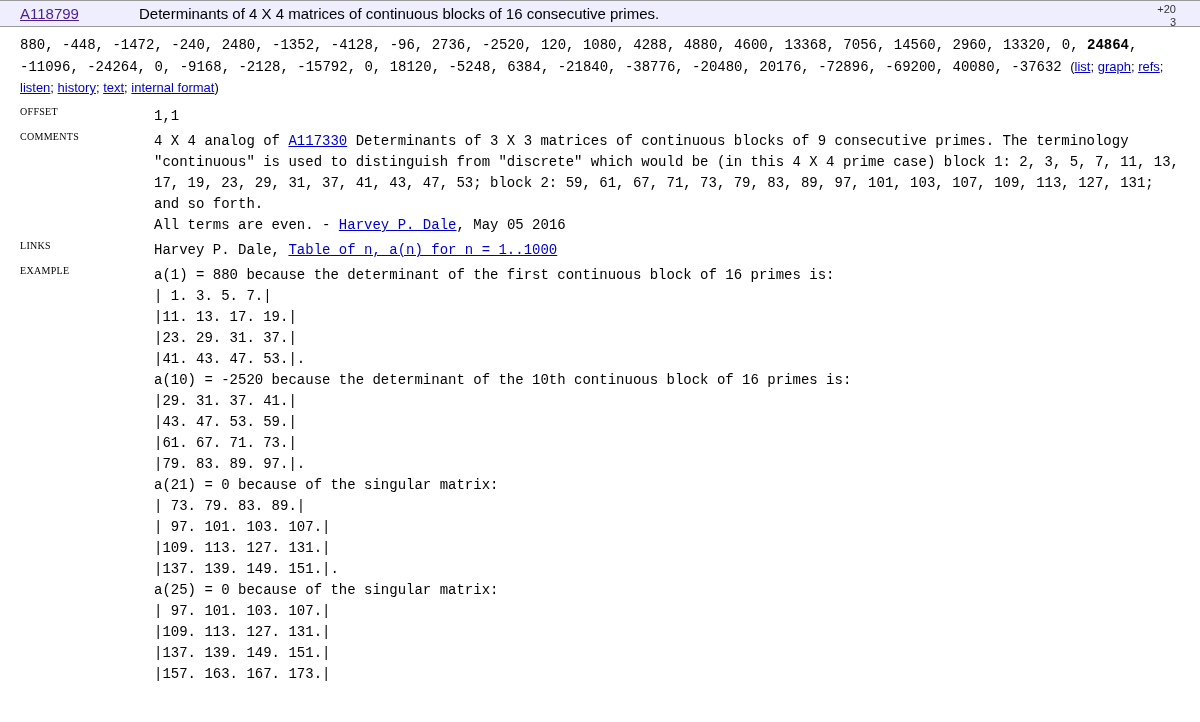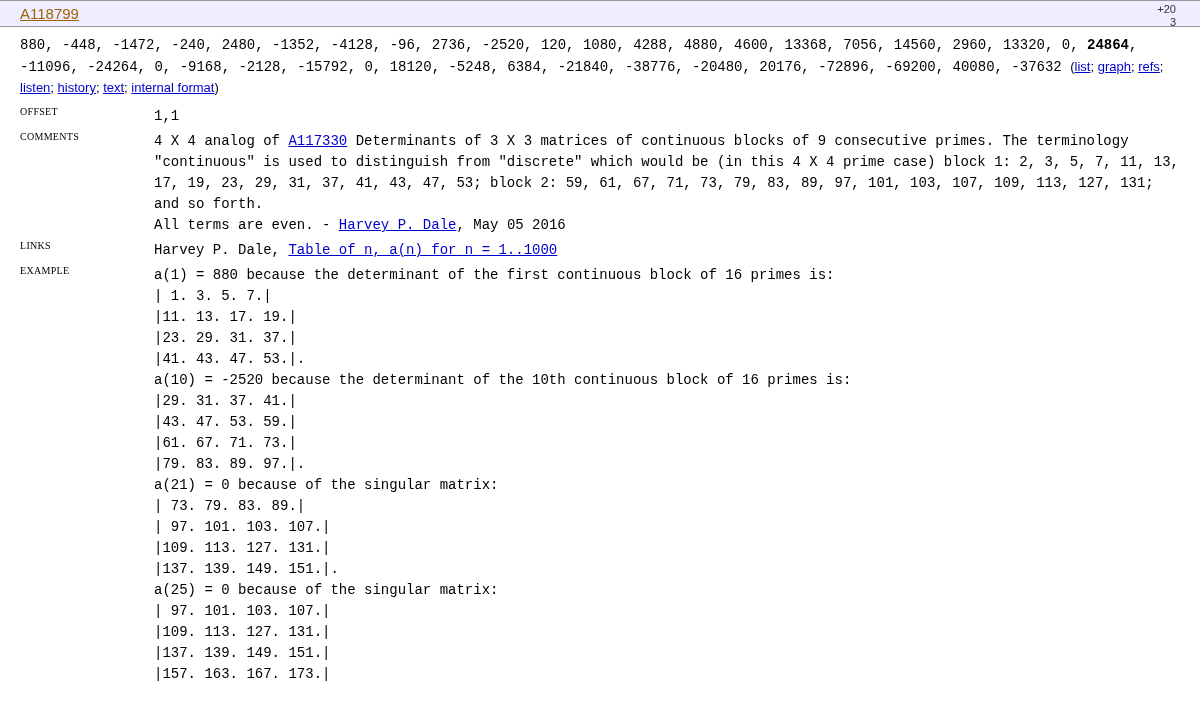--- a/index.html
+++ b/index.html
@@ -13,21 +13,21 @@
   .header-bar {
     background: #eeeeff;
     border-top: 1px solid #999;
     border-bottom: 1px solid #999;
     padding: 4px 10px 4px 20px;
     display: flex;
     align-items: baseline;
     position: relative;
   }
   .seq-id {
-    color: #a16207;
+    color: #4c1d95;
     text-decoration: underline;
     font-family: Verdana, Arial, sans-serif;
     font-size: 15px;
     margin-right: 60px;
   }
   .seq-title {
     font-family: Verdana, Arial, sans-serif;
     font-size: 15px;
     flex: 1;
   }
@@ -83,20 +83,21 @@
     line-height: 1.5;
     padding: 2px 0;
   }
   .section-body .para { margin: 0; }
 </style>
 </head>
 <body>
 
 <div class="header-bar">
   <a href="#" class="seq-id">A118799</a>
+  <span class="seq-title">Determinants of 4 X 4 matrices of continuous blocks of 16 consecutive primes.</span>
   <div class="vote-box">
     <span class="plus">+20</span>
     <span class="count">3</span>
   </div>
 </div>
 
 <div class="content">
 
   <div class="seq-data">
     <span>880, -448, -1472, -240, 2480, -1352, -4128, -96, 2736, -2520, 120, 1080, 4288, 4880, 4600, 13368, 7056, 14560, 2960, 13320, 0, </span><span class="bold">24864</span><span>, -11096, -24264, 0, -9168, -2128, -15792, 0, 18120, -5248, 6384, -21840, -38776, -20480, 20176, -72896, -69200, 40080, -37632</span>

